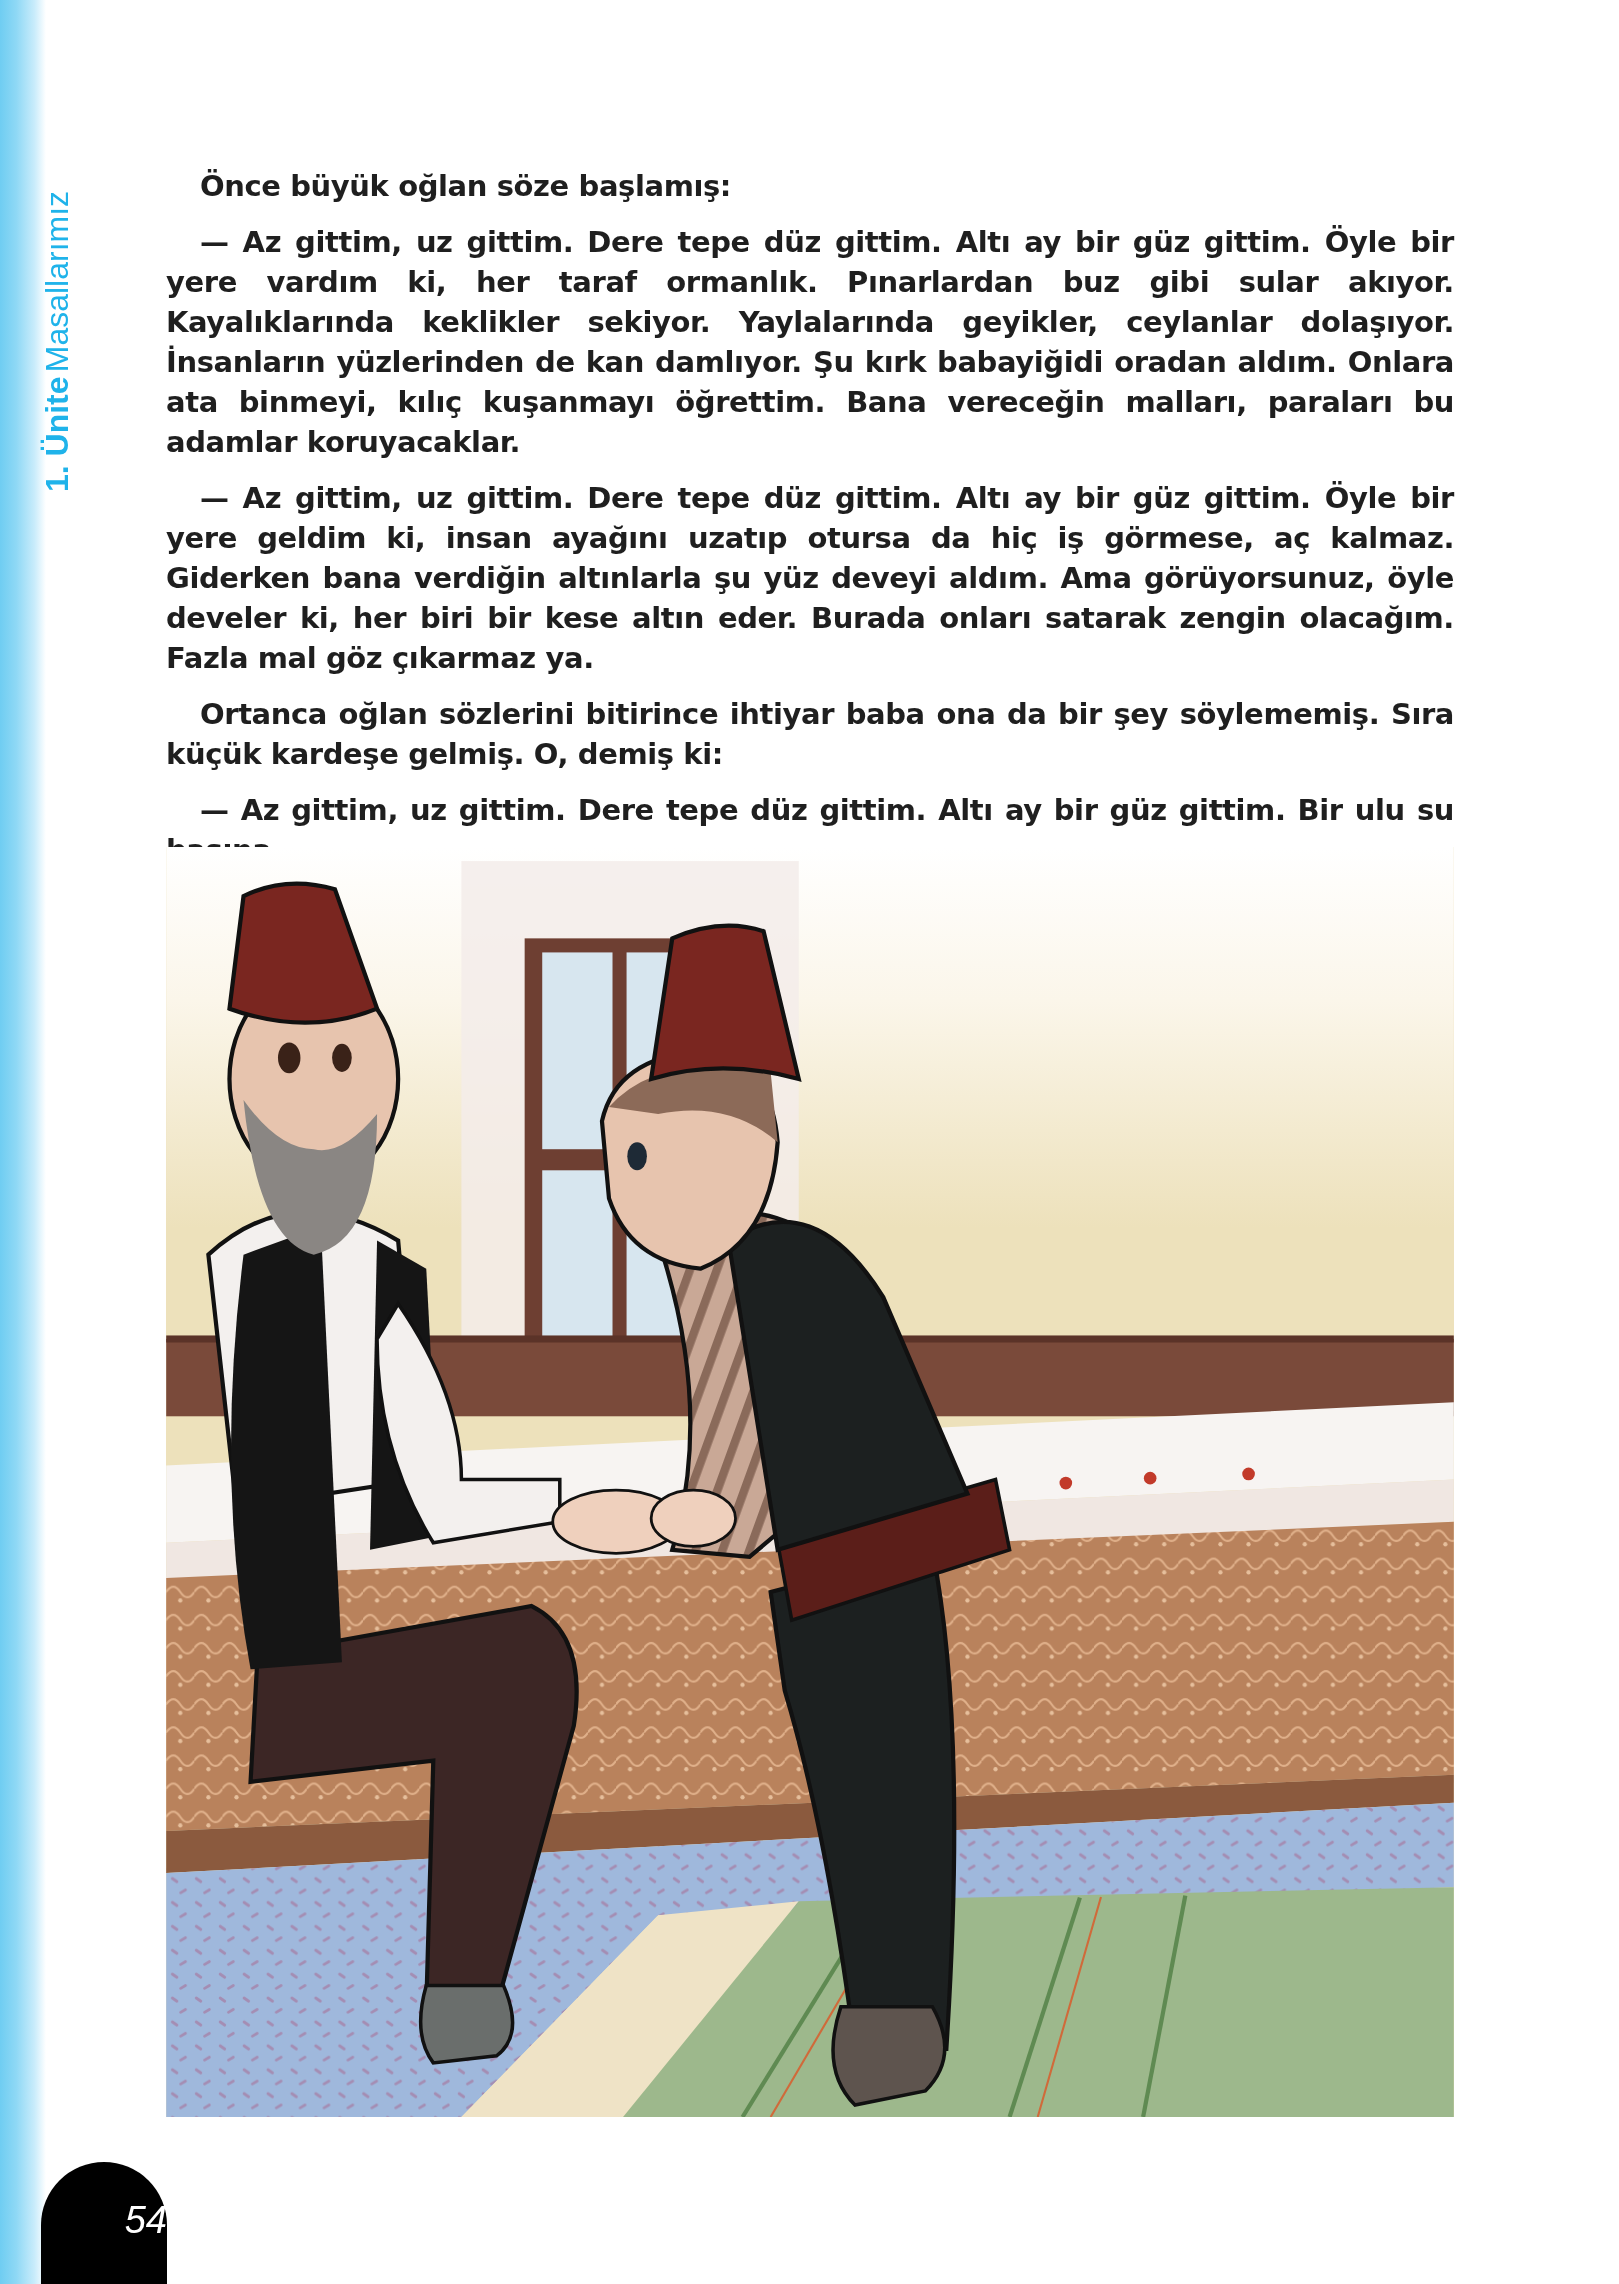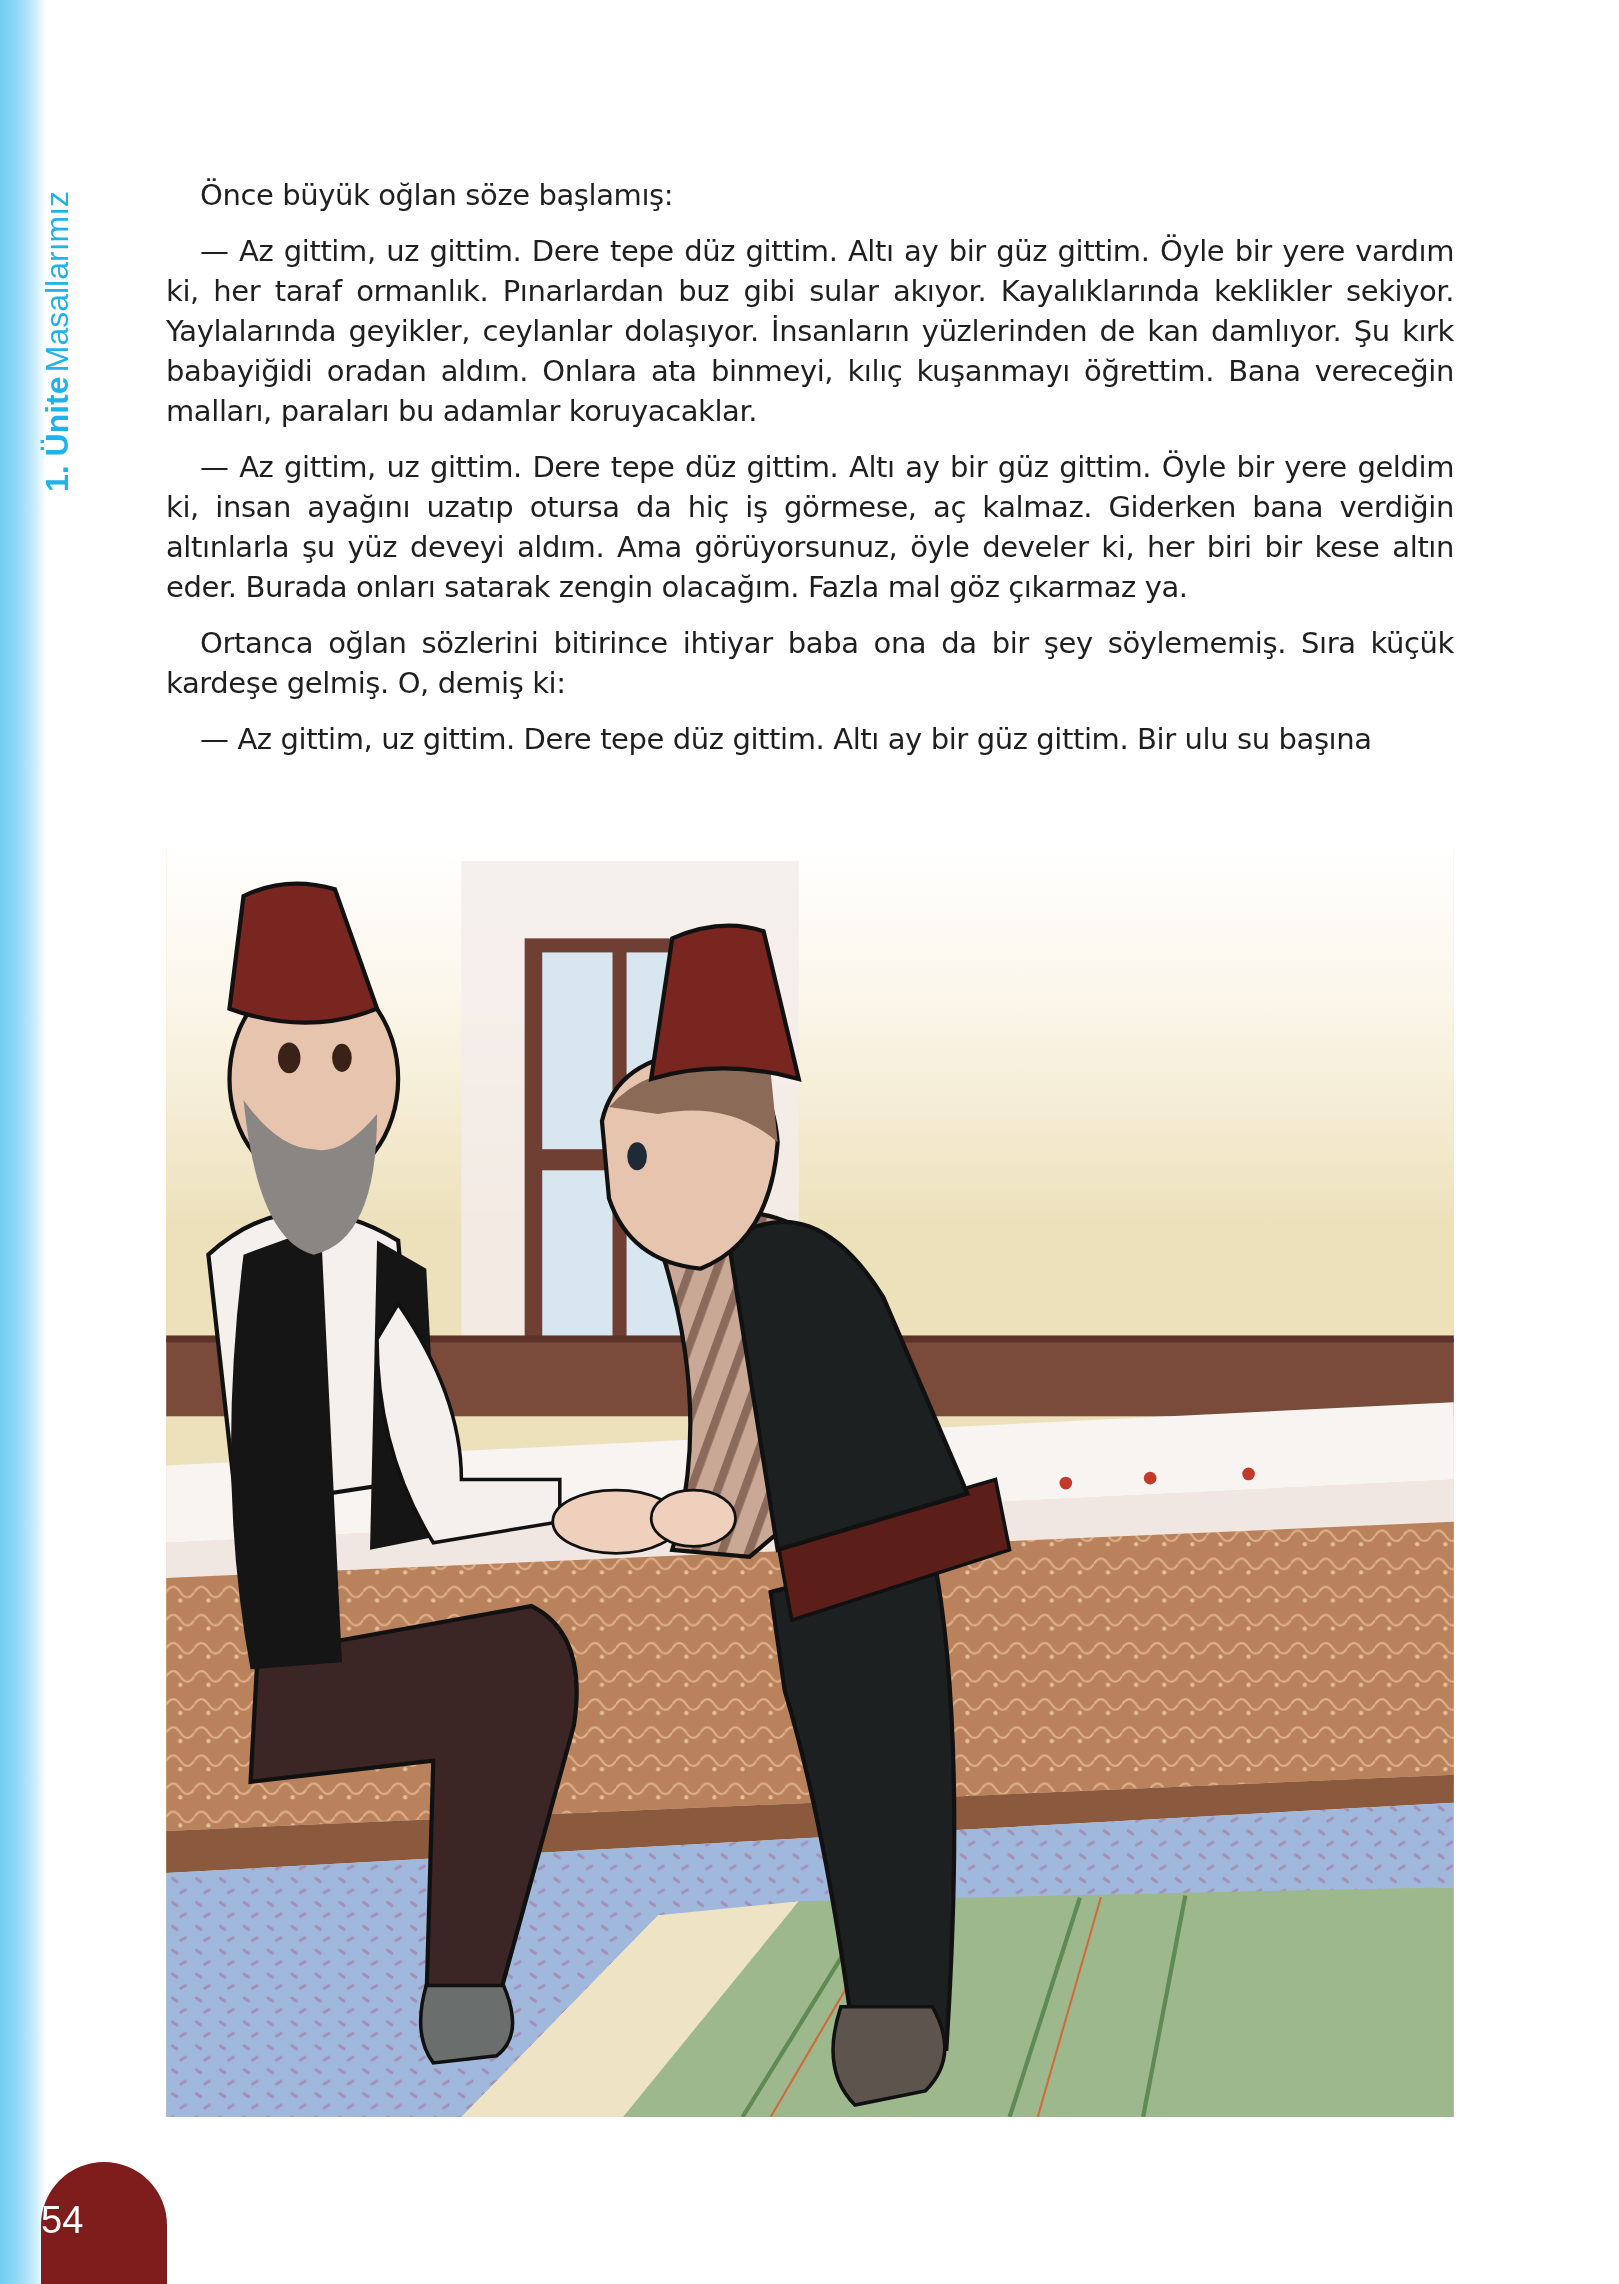--- a/index.html
+++ b/index.html
@@ -18,32 +18,32 @@
     position:absolute; left:41px; top:492px;
     transform-origin:left top; transform:rotate(-90deg);
     white-space:nowrap; font-size:32px; color:#1fb3ea; line-height:1;
     font-family:"Liberation Sans", sans-serif;
   }
   .unit-label .num { font-weight:bold; }
   .unit-label .name { font-weight:normal; margin-left:4.2px; }
 
   .page-badge {
     position:absolute; left:41px; top:2162px; width:126px; height:122px;
-    background:#7f1d1d; border-radius:63px 63px 0 0;
-    display:flex; align-items:flex-start; justify-content:flex-start;
+    background:#000000; border-radius:63px 63px 0 0;
+    display:flex; align-items:flex-start; justify-content:flex-end;font-style:italic;
   }
   .page-badge span {
     margin-top:37px; color:#ffffff; font-size:38px;
     font-family:"Liberation Sans", sans-serif;
   }
 
   .text-block {
-    position:absolute; left:166px; top:175px; width:1288px;
+    position:absolute; left:166px; top:166px; width:1288px;
     font-size:29px; line-height:40px; text-align:justify;
-    font-family:"DejaVu Sans", sans-serif; letter-spacing:-0.4px;
+    font-family:"DejaVu Sans", sans-serif; letter-spacing:-0.4px;font-weight:bold;
   }
   .text-block p { margin:0 0 16px 0; text-indent:34px; }
 
   
   .illustration {
     position:absolute; left:166px; top:847px; width:1288px; height:1270px;
     overflow:hidden; background:#ede1bb;
   }
   .illustration svg { display:block; }
 </style>

